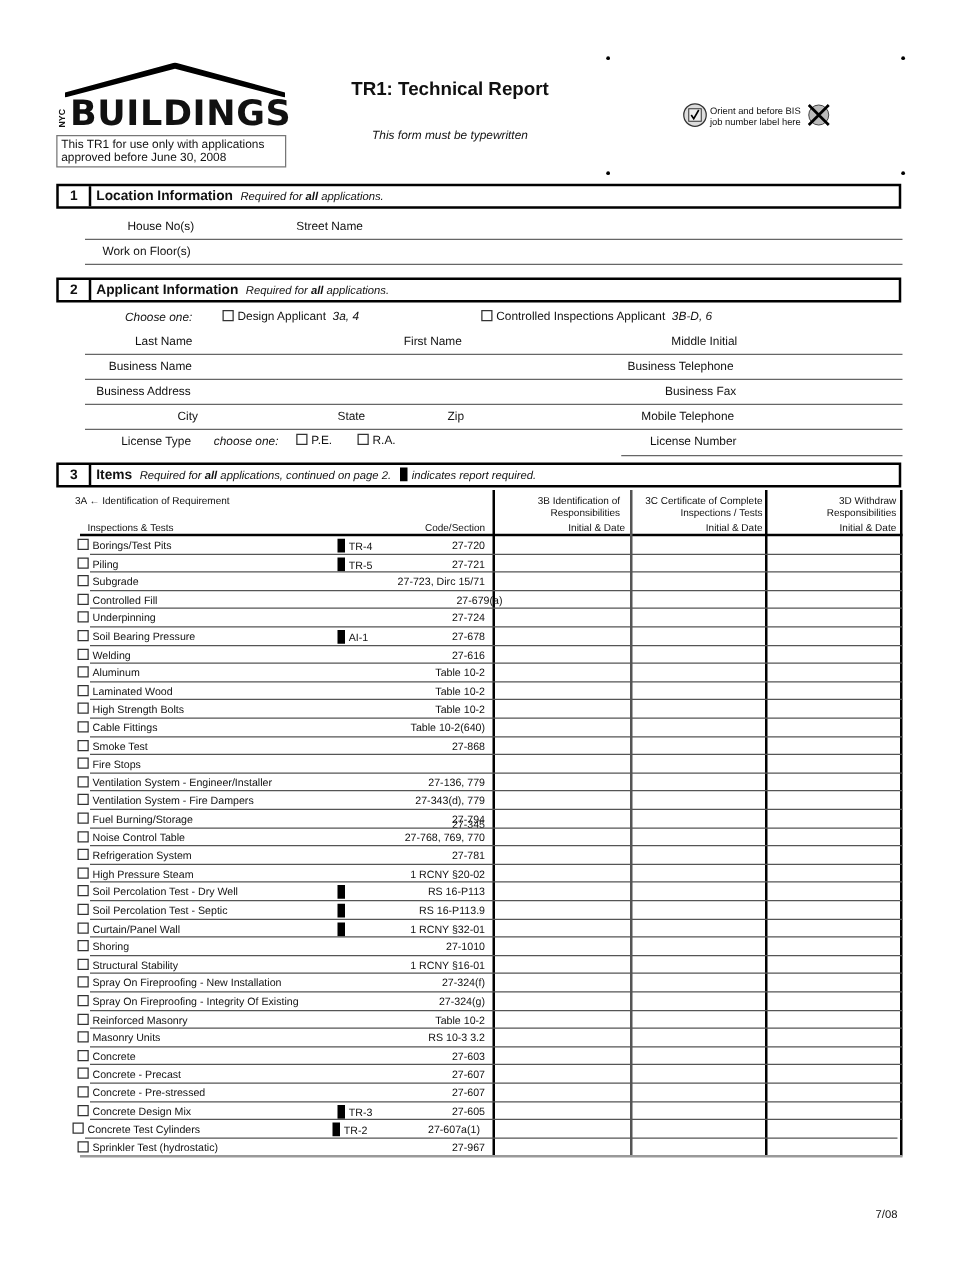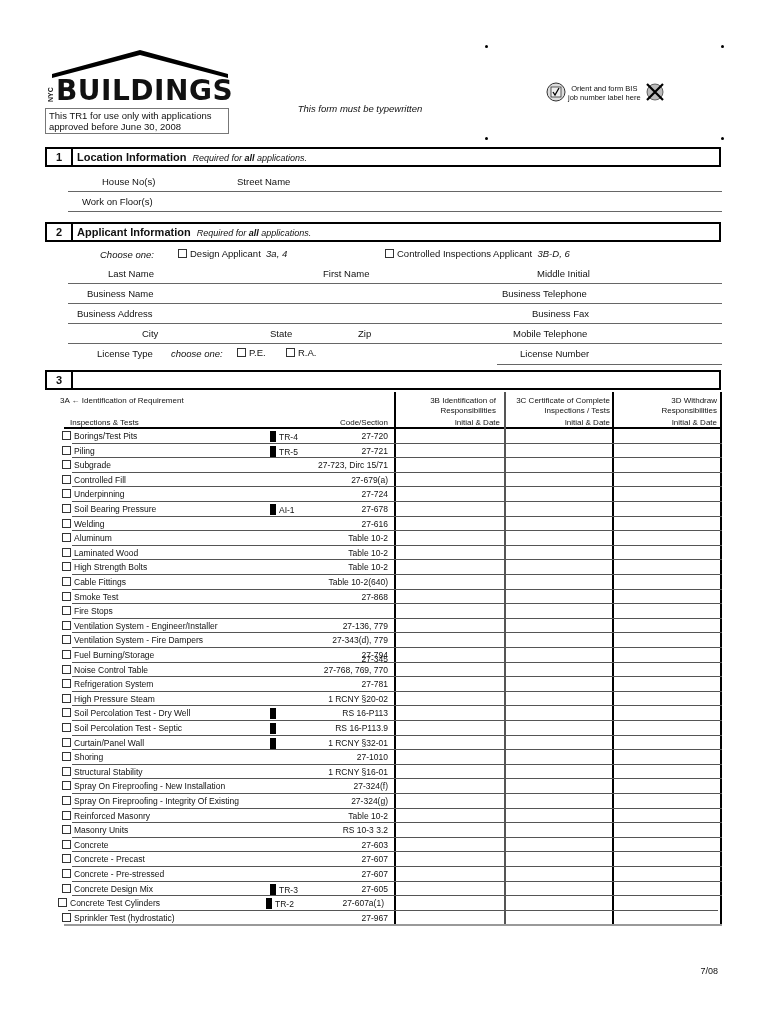--- a/index.html
+++ b/index.html
@@ -43,30 +43,31 @@
 <div class="dot" style="left:721px;top:137px;"></div>
 
 <svg class="roof" viewBox="0 0 176 28">
   <polygon points="0,24 88,0 176,24 176,28 88,5 0,28" fill="#000"></polygon>
 </svg>
 <div class="logo-nyc" style="top:102px;">NYC</div>
 <div class="logo-word">BUILDINGS</div>
 <div class="notice">This TR1 for use only with applications approved before June 30, 2008</div>
 
 <div class="title">
+  <div>TR1: Technical Report</div>
 </div>
 <div class="subtitle">This form must be typewritten</div>
 
 <svg class="abs" style="left:546px;top:82px;" width="20" height="20" viewBox="0 0 20 20">
   <circle cx="10" cy="10" r="9" fill="#ddd" stroke="#333" stroke-width="1"></circle>
   <rect x="5" y="5" width="10" height="10" fill="#eee" stroke="#333" stroke-width="0.8"></rect>
   <path d="M7 10 L9 13 L13 6" stroke="#000" stroke-width="1.3" fill="none"></path>
 </svg>
 <div class="bis-text">
-  <div>Orient and form BIS</div>
+  <div>Orient and before BIS</div>
   <div>job number label here</div>
 </div>
 <svg class="abs" style="left:645px;top:82px;" width="20" height="20" viewBox="0 0 20 20">
   <circle cx="10" cy="10" r="8" fill="#bbb" stroke="#444" stroke-width="0.8"></circle>
   <path d="M2 2 L18 18 M18 2 L2 18" stroke="#000" stroke-width="2.2"></path>
 </svg>
 
 <div class="sec" style="top:147px;">
   <div class="num">1</div>
   <div class="ttl"><span>Location Information</span><span class="req"><span>Required for </span><b>all</b><span> applications.</span></span></div>
@@ -106,20 +107,21 @@
 
 <div class="lbl" style="left:97px;top:348px;">License Type</div>
 <div class="lbl" style="left:171px;top:348px;font-style:italic;">choose one:</div>
 <div class="lbl" style="left:237px;top:347px;"><span class="cb"></span><span>P.E.</span></div>
 <div class="lbl" style="left:286px;top:347px;"><span class="cb"></span><span>R.A.</span></div>
 <div class="lbl" style="left:520px;top:348px;">License Number</div>
 <div class="rule" style="left:497px;top:364px;width:225px;"></div>
 
 <div class="sec" style="top:370px;">
   <div class="num">3</div>
+  <div class="ttl"><span>Items</span><span class="req"><span>Required for </span><b>all</b><span> applications, continued on page 2.</span>&nbsp;&nbsp;&nbsp;<span class="blk"></span><span>indicates report required.</span></span></div>
 </div>
 
 <div class="hdr" style="left:60px;top:396px;font-weight:normal;">3A ← Identification of Requirement</div>
 <div class="hdr" style="left:70px;top:418px;">Inspections &amp; Tests</div>
 <div class="hdr" style="left:320px;top:418px;width:68px;text-align:right;">Code/Section</div>
 
 <div class="hdr" style="left:392px;top:396px;width:104px;text-align:right;">
     <div>3B Identification of</div>
     <div>Responsibilities</div>
   </div>
@@ -156,21 +158,21 @@
       <span class="code" style="right:334px;">27-721</span>
       <span class="rl"></span>
     </div>
     <div class="row" style="left: 60px; top: 458.2px;">
       <span class="item"><span class="cb"></span><span>Subgrade</span></span>
       <span class="code" style="right:334px;">27-723, Dirc 15/71</span>
       <span class="rl"></span>
     </div>
     <div class="row" style="left: 60px; top: 472.8px;">
       <span class="item"><span class="cb"></span><span>Controlled Fill</span></span>
-      <span class="code" style="right:334px;">27-679(a)</span>
+      <span class="code" style="right:320px;">27-679(a)</span>
       <span class="rl"></span>
     </div>
     <div class="row" style="left: 60px; top: 487.4px;">
       <span class="item"><span class="cb"></span><span>Underpinning</span></span>
       <span class="code" style="right:334px;">27-724</span>
       <span class="rl"></span>
     </div>
     <div class="row" style="left: 60px; top: 502px;">
       <span class="item"><span class="cb"></span><span>Soil Bearing Pressure</span></span>
       <span class="rep"><span class="blk"></span><span>AI-1</span></span>

